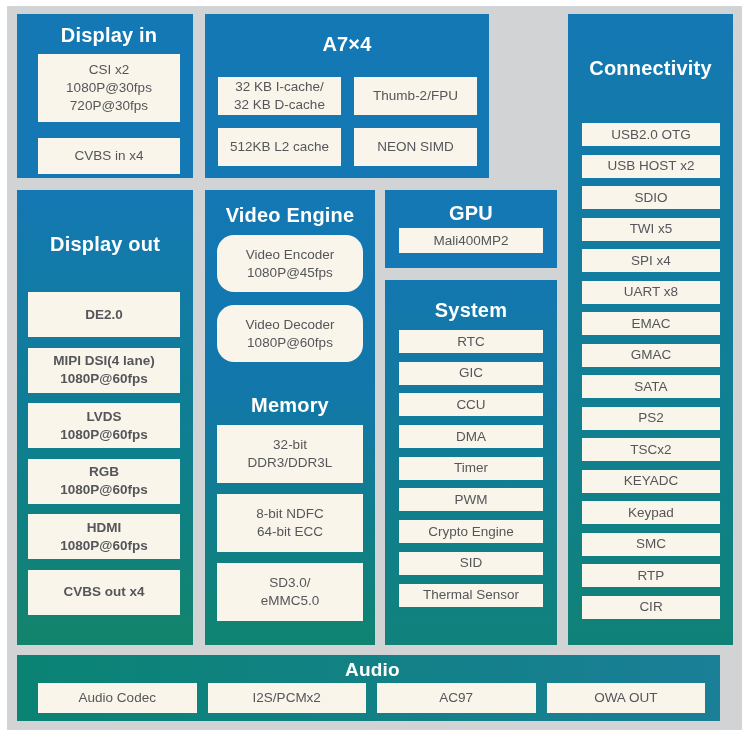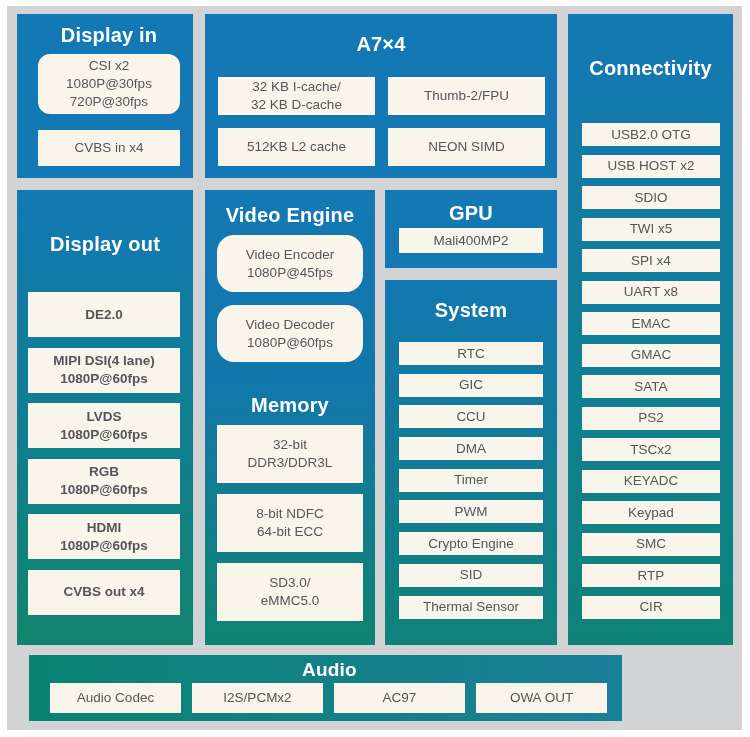--- a/index.html
+++ b/index.html
@@ -27,24 +27,24 @@
     background: var(--box-cream, #faf5eb);
     color: var(--box-text, #55565a);
     font-size: 13.5px; line-height: 1.32;
     display: flex; align-items: center; justify-content: center;
     text-align: center; white-space: pre-line;
   }
 
   
   #display-in { left: 10px; top: 8px; width: 176px; height: 164px; background: var(--block-blue, #1478b4); padding-left: 8px; }
   #display-in h2 { margin-top: 9px; }
-  #display-in .b0 { margin: 7px 13px 0; height: 60px; border-radius: 12px; }
+  #display-in .b0 { margin: 7px 13px 0; height: 68px; }
   #display-in .b1 { margin: 16px 13px 0; height: 36px; }
 
-  #a7 { left: 198px; top: 8px; width: 352px; height: 164px; background: var(--block-blue, #1478b4); }
+  #a7 { left: 198px; top: 8px; width: 284px; height: 164px; background: var(--block-blue, #1478b4); }
   #a7 h2 { margin-top: 18px; }
   #a7 .a7-grid {
     margin: 21px 12px 0 13px;
     display: grid; grid-template-columns: 1fr 1fr;
     column-gap: 13px; row-gap: 13px;
   }
   #a7 .a7-grid .box { height: 38px; }
 
   #connectivity { left: 561px; top: 8px; width: 165px; height: 631px;
     background: linear-gradient(180deg, var(--block-blue, #1478b4) 0%, #107f92 62%, var(--block-teal, #0f8277) 100%); }
@@ -73,25 +73,25 @@
   #memory .list .box { height: 58px; margin: 0 12px 11px; }
 
   
   #gpu { left: 378px; top: 184px; width: 172px; height: 78px; background: var(--block-blue, #1478b4); }
   #gpu h2 { margin-top: 11px; }
   #gpu .b0 { margin: 3px 14px 0; height: 25px; }
 
   #system { left: 378px; top: 274px; width: 172px; height: 365px;
     background: linear-gradient(180deg, #1377b0, #10827a); }
   #system h2 { margin-top: 18px; }
-  #system .list { margin-top: 20px; text-decoration: underline; }
+  #system .list { margin-top: 8px; }
   #system .list .box { height: 23px; margin: 0 14px 8.7px; }
 
   
-  #audio { left: 22px; top: 649px; width: 593px; height: 66px;
+  #audio { left: 10px; top: 649px; width: 703px; height: 66px;
     background: linear-gradient(90deg, var(--audio-green, #0a8373), var(--audio-blue, #1a7f98)); padding-left: 8px; }
   #audio h2 { margin-top: 3px; font-size: 19px; }
   #audio .audio-row { display: flex; margin: 1px 15px 0 13px; gap: 11px; }
   #audio .audio-row .box { flex: 1; height: 30px; }
 </style>
 </head>
 <body>
 
 <div class="panel">
 

